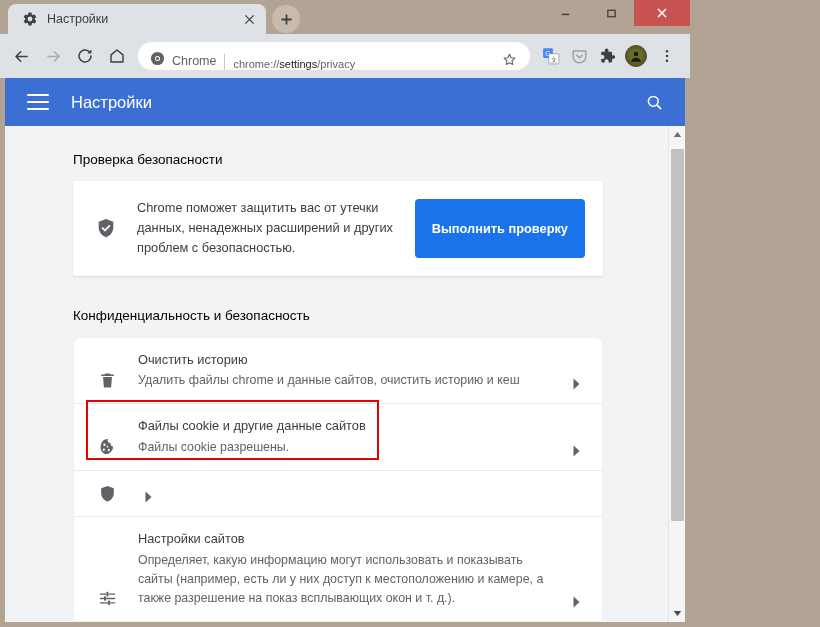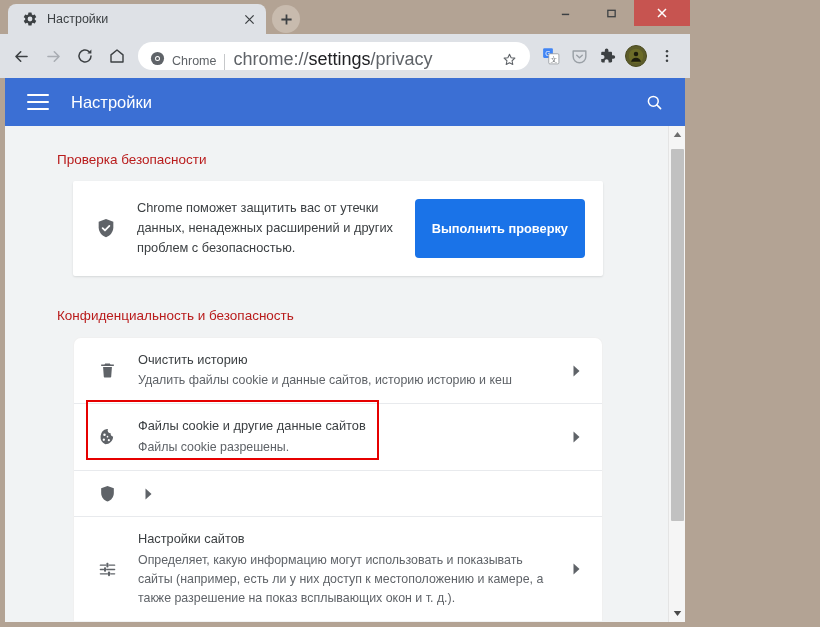--- a/index.html
+++ b/index.html
@@ -81,21 +81,21 @@
     border-radius: 14px;
     display: flex; align-items: flex-end;
     margin: 0 6px 0 4px;
     padding: 0 10px 0 12px;
     gap: 8px;
     overflow: hidden;
   }
   .omni-chip { display: flex; align-items: center; gap: 7px; flex: 0 0 auto; }
   .omni-chip-label { font-size: 12.5px; color: #5f6368; }
   .omni-sep { width: 1px; height: 16px; background: #c6c8ca; flex: 0 0 auto; }
-  .omni-url { font-size: 18px; color: #5f6368; white-space: nowrap; flex: 1 1 auto; }
+  .omni-url { font-size: 11px; color: #5f6368; white-space: nowrap; flex: 1 1 auto; }
   .omni-url .strong { color: #202124; }
   .omni-star { width: 22px; height: 22px; display:flex; align-items:center; justify-content:center; flex:0 0 auto; }
 
   .ext-icon { width: 26px; height: 26px; display:flex; align-items:center; justify-content:center; flex:0 0 auto; }
   .avatar {
     width: 22px; height: 22px; border-radius: 50%;
     background: #5c5c2a;
     display:flex; align-items:center; justify-content:center;
     flex: 0 0 auto; margin: 0 3px;
     border: 1px solid #4a4a20;
@@ -131,22 +131,22 @@
     display: flex;
     overflow: hidden;
     background: #f1f3f4;
   }
   .scrollpane {
     flex: 1 1 auto;
     padding: 26px 0 0 0;
     overflow: hidden;
   }
   .section-title {
-    font-size: 13.5px; color: #b91c1c;
-    margin: 0 0 14px 52px;
+    font-size: 13.5px; color: #000000;
+    margin: 0 0 14px 68px;
   }
   .section-title.second { margin-top: 32px; }
 
   .card {
     background: #ffffff;
     margin: 0 65px 0 68px;
     border-radius: 2px;
     box-shadow: 0 1px 2px rgba(60,64,67,0.15);
     overflow: hidden;
   }
@@ -164,21 +164,21 @@
     background: #1a73e8; color: #fff;
     font-size: 12.8px; font-weight: bold;
     border: none; border-radius: 4px;
     padding: 22px 17px;
     font-family: "Liberation Sans", sans-serif;
     white-space: nowrap;
   }
 
   .srow {
     position: relative;
-    display: flex; align-items: center;
+    display: flex; align-items: flex-end;
     padding: 13px 16px 13px 22px;
     gap: 20px;
     border-top: 1px solid #e8eaed;
   }
   .srow:first-child { border-top: none; }
   .srow-icon { width: 22px; flex: 0 0 22px; display:flex; align-items:center; justify-content:center; }
   .srow-body { flex: 1 1 auto; min-width: 0; }
   .srow-title { font-size: 12.8px; color: #3c4043; line-height: 1.45; }
   .srow-sub { font-size: 12.4px; color: #5f6368; line-height: 1.55; margin-top: 2px; }
   .srow-chevron { width: 20px; flex: 0 0 20px; display:flex; align-items:center; justify-content:center; }
@@ -375,21 +375,21 @@
 
           <div class="srow">
             <span class="srow-icon">
               <svg width="19" height="19" viewBox="0 0 24 24">
                 <path fill="#5f6368" d="M9 3h6l.8 1.4H20v1.8H4V4.4h4.2z"></path>
                 <path fill="#5f6368" d="M6.4 7.6h11.2l-.9 12.1c-.05.7-.63 1.2-1.3 1.2H8.6c-.67 0-1.25-.5-1.3-1.2z"></path>
               </svg>
             </span>
             <div class="srow-body">
               <div class="srow-title">Очистить историю</div>
-              <div class="srow-sub">Удалить файлы cookie и данные сайтов, историю историю и кеш</div>
+              <div class="srow-sub">Удалить файлы chrome и данные сайтов, очистить историю и кеш</div>
             </div>
             <span class="srow-chevron">
               <svg width="9" height="12" viewBox="0 0 9 12">
                   <path fill="#5f6368" d="M1.5 0.5l6 5.5-6 5.5z"></path>
                 </svg>
             </span>
           </div>
 
           <div class="srow">
             <span class="srow-icon">

